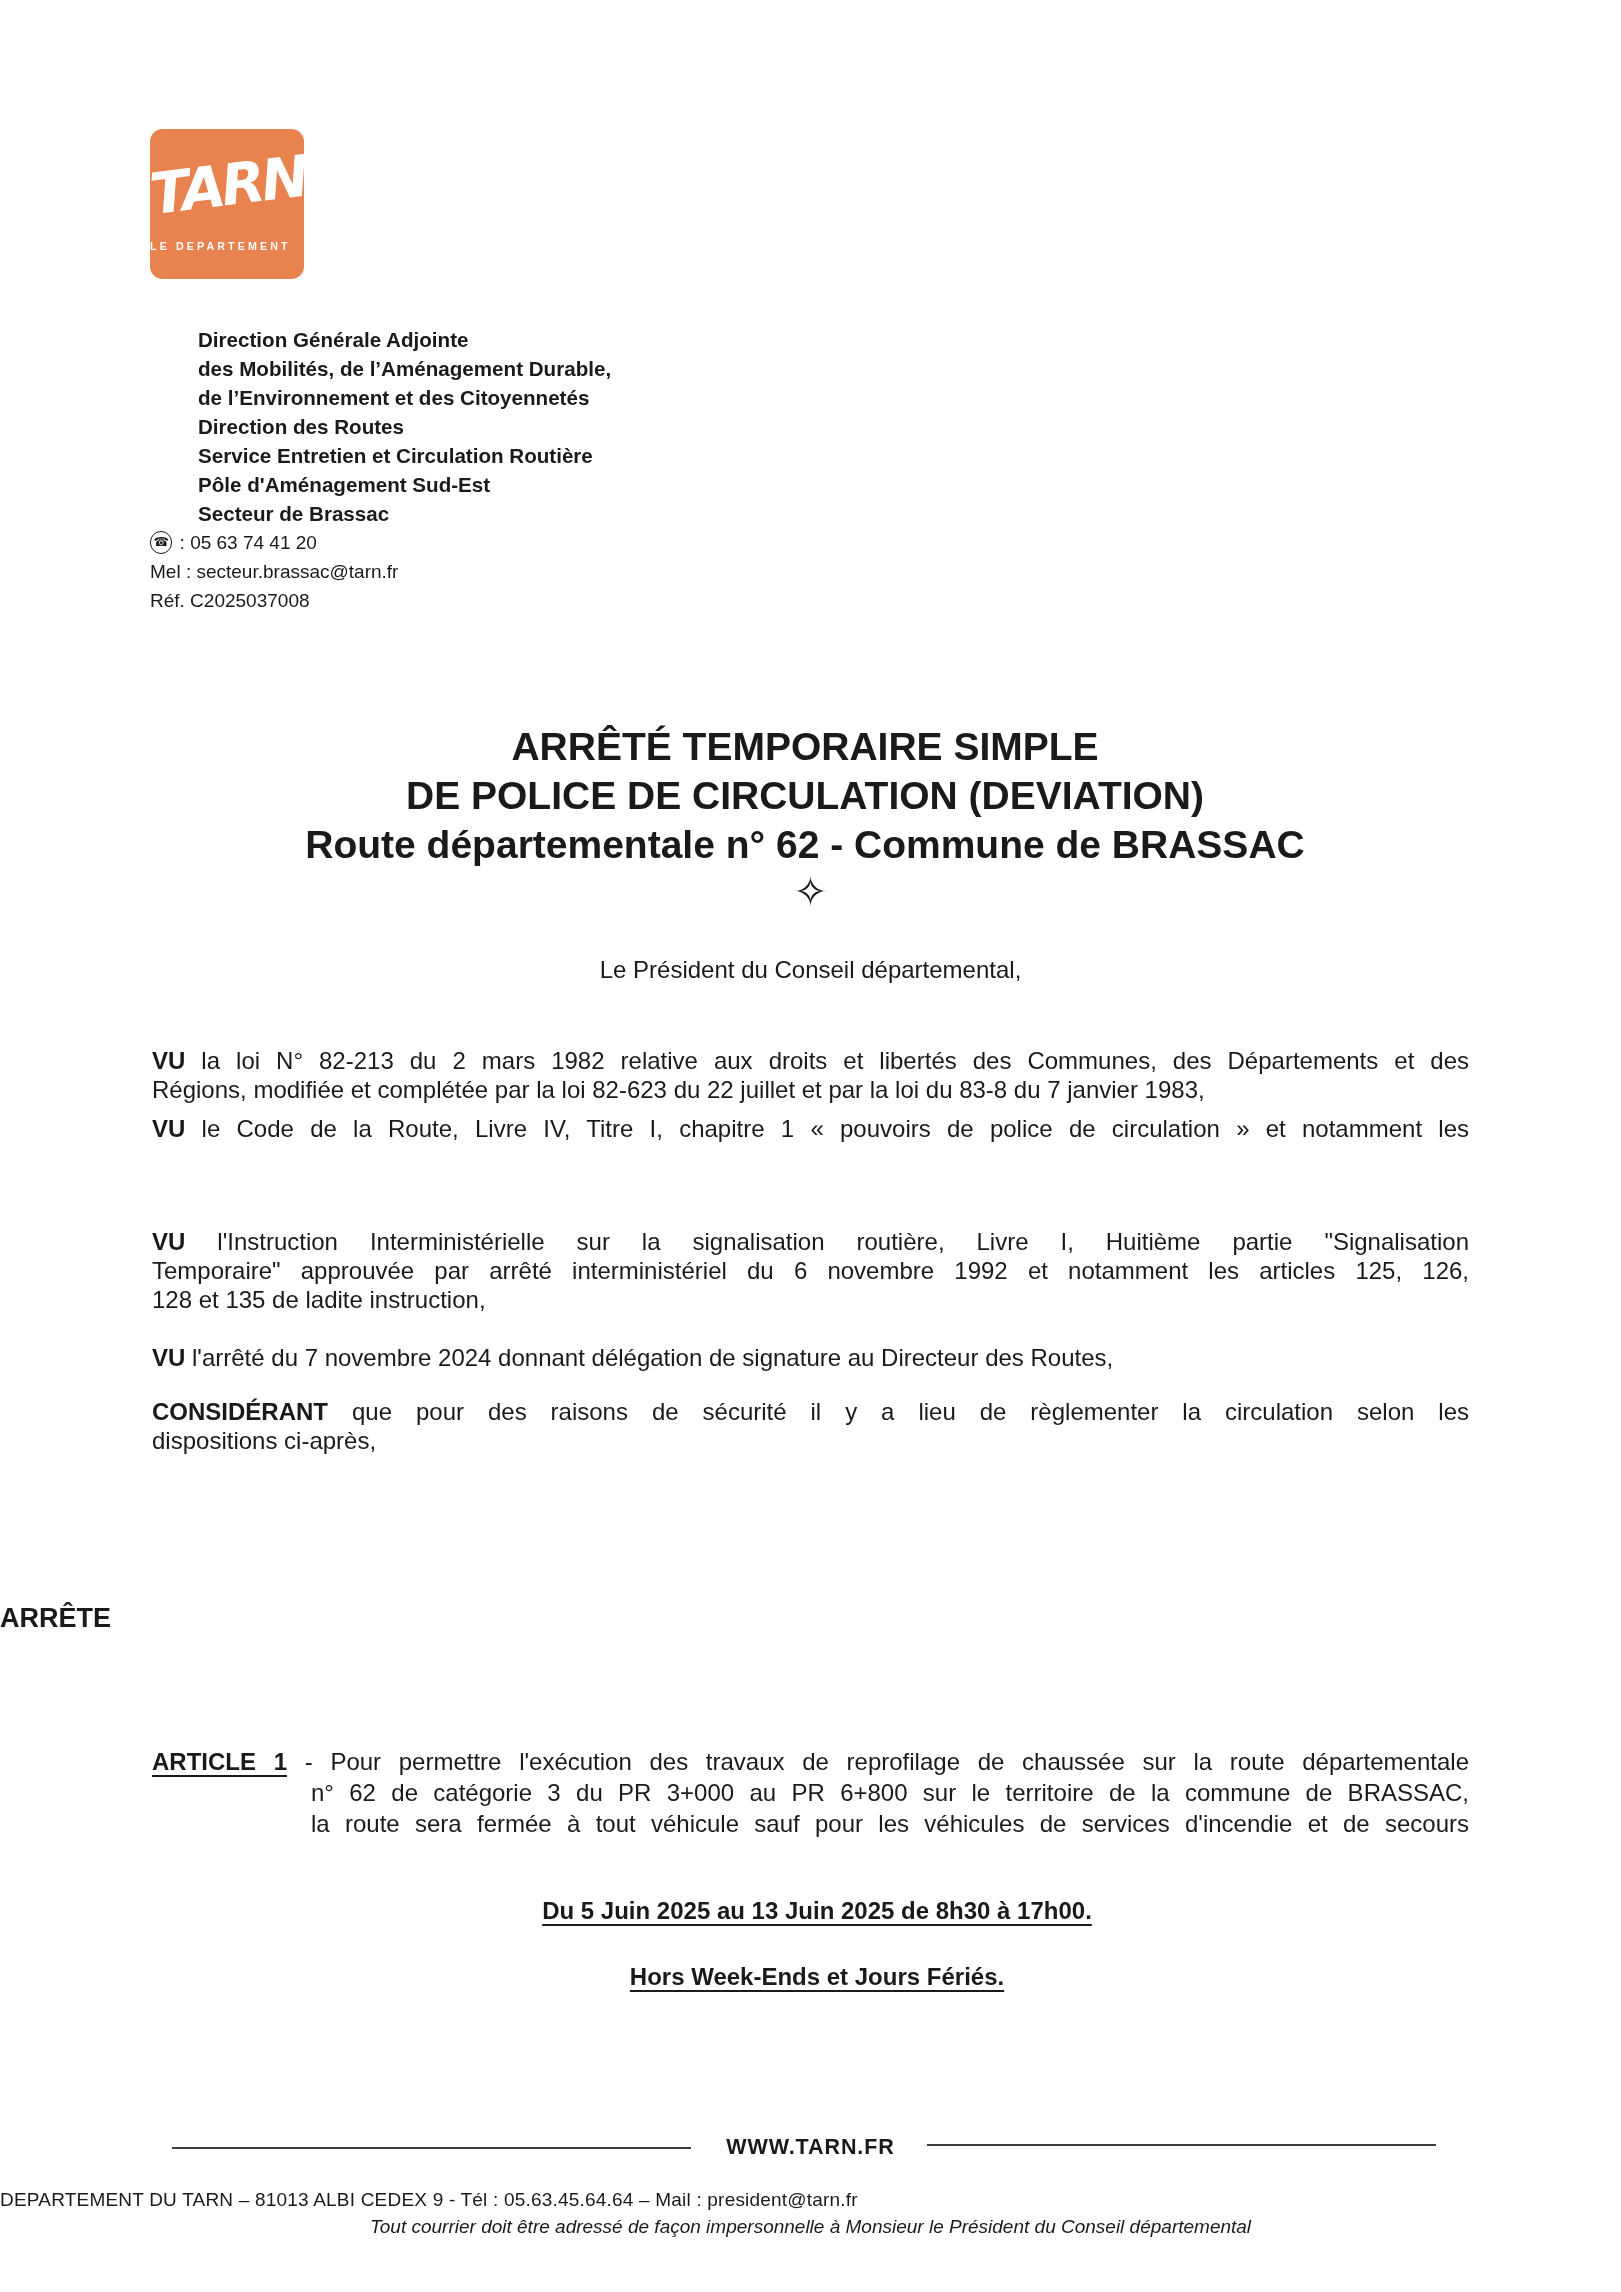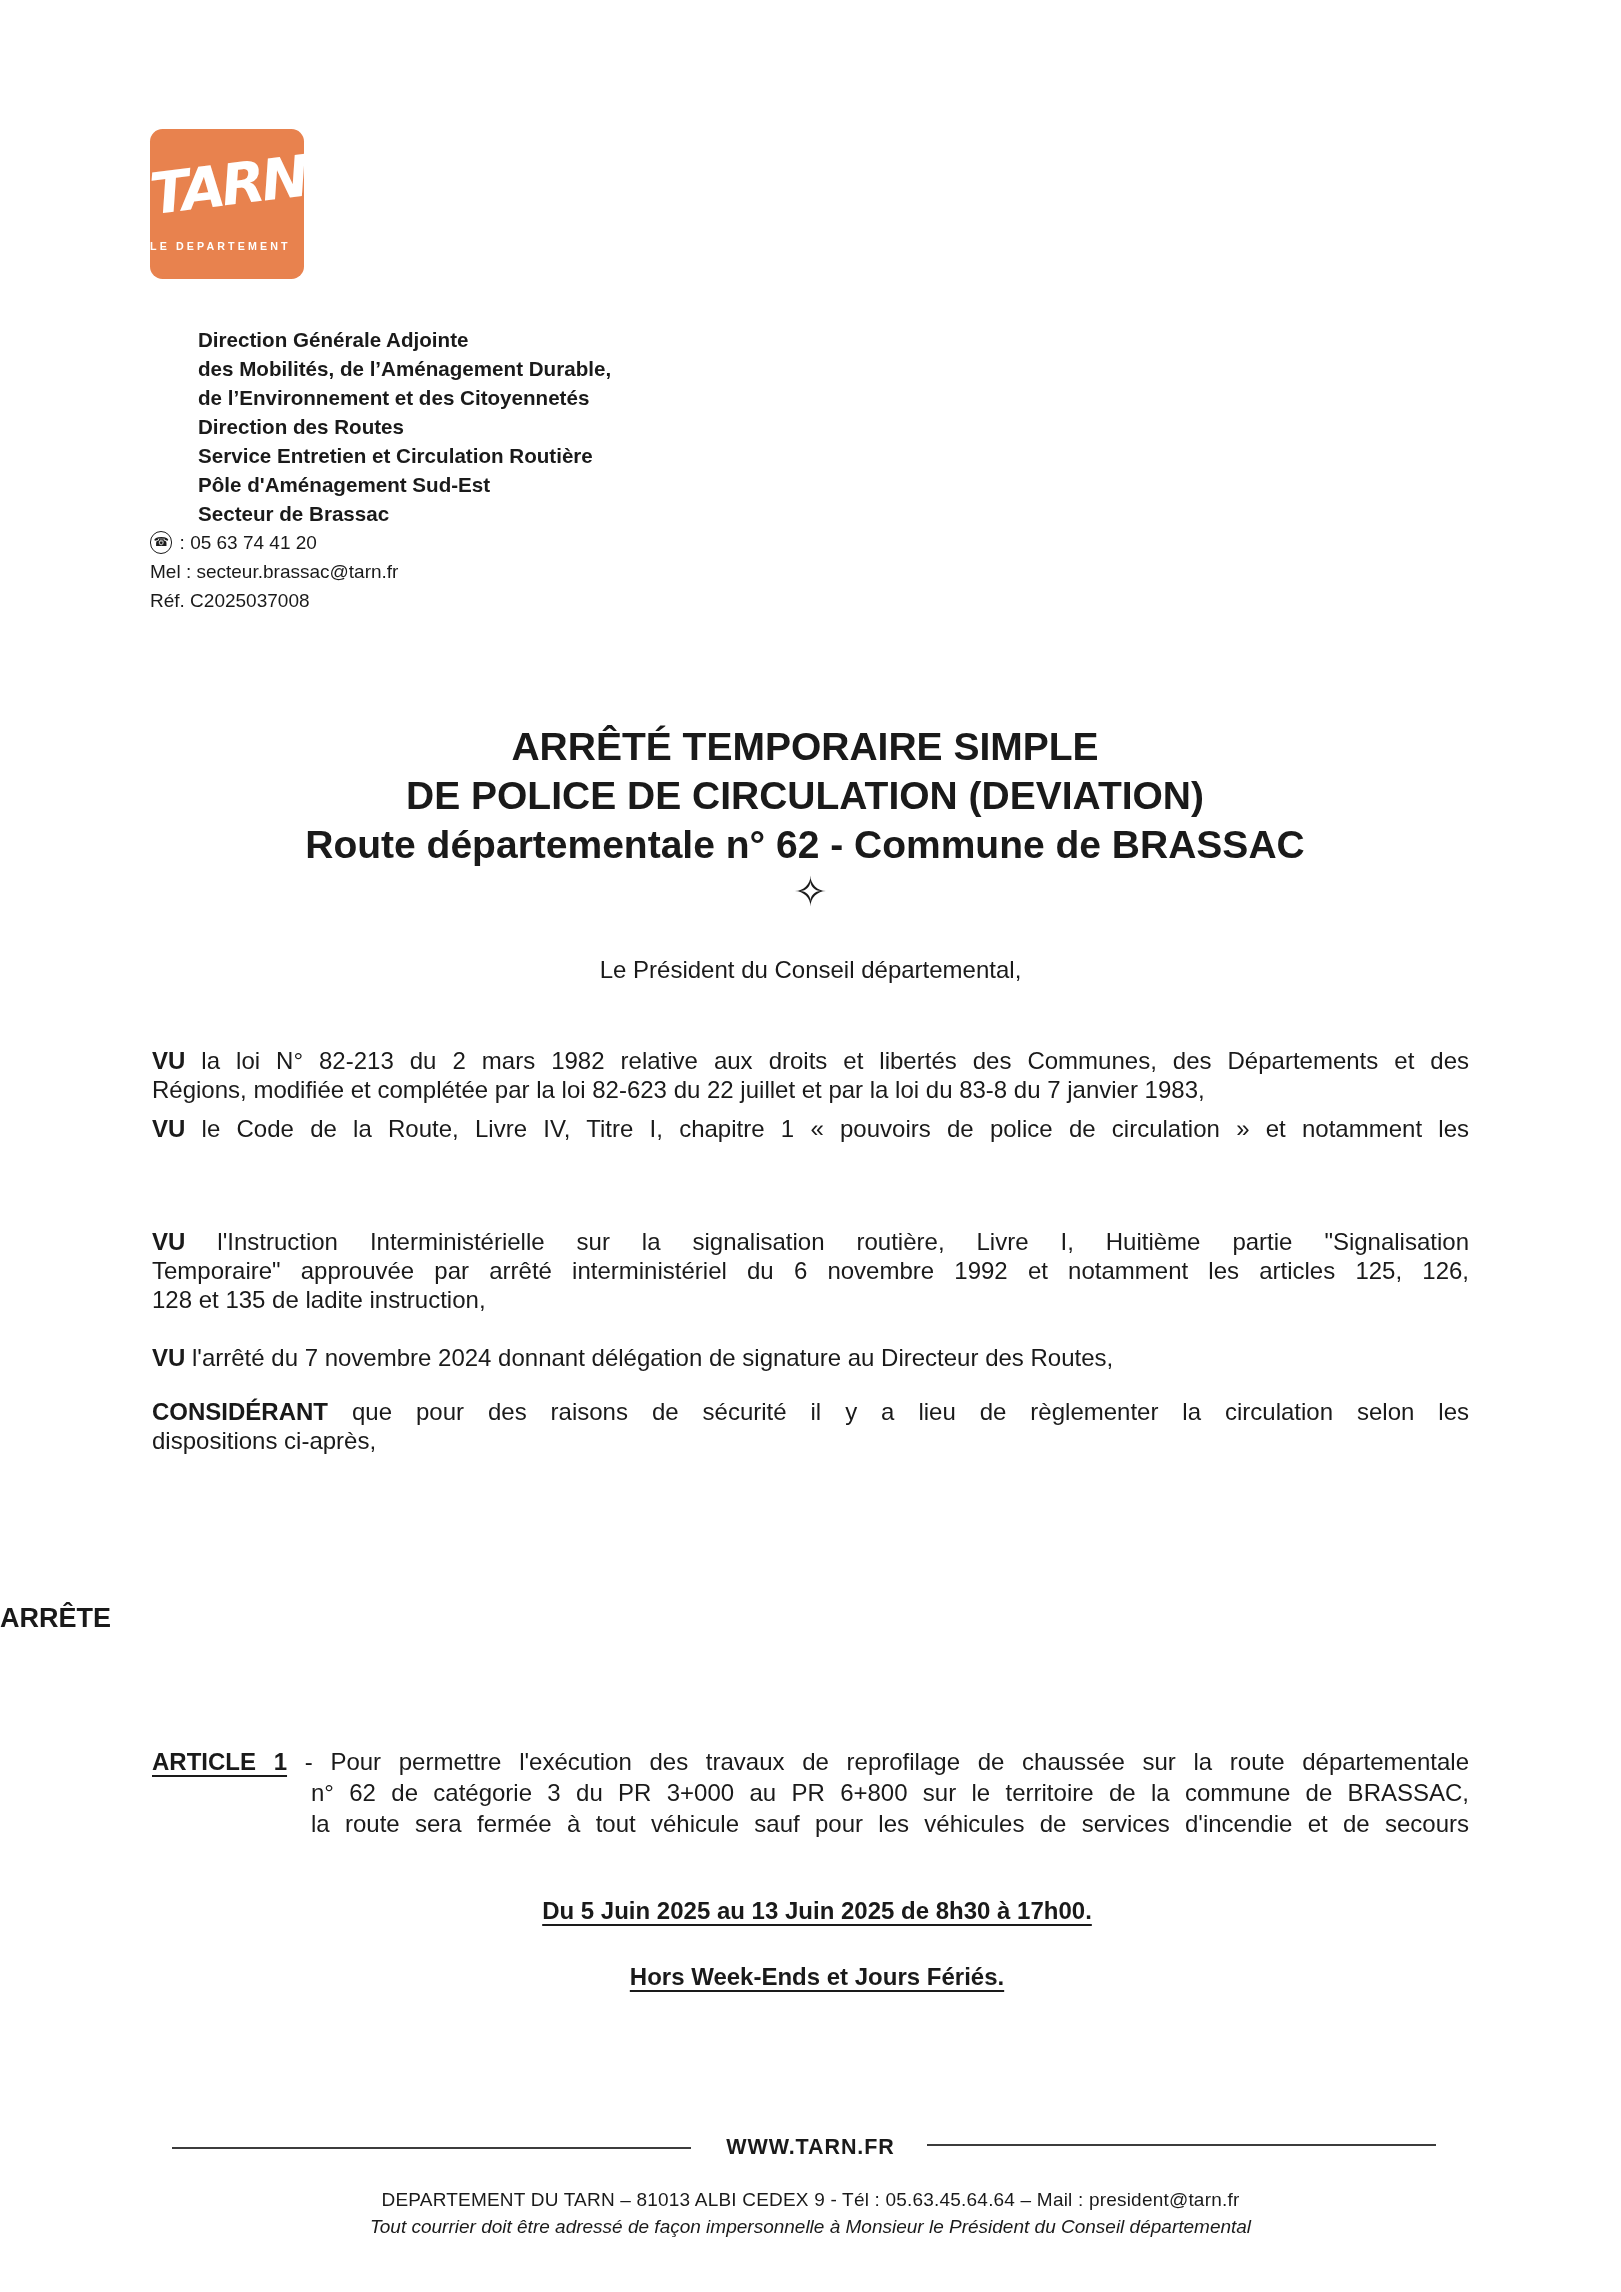--- a/index.html
+++ b/index.html
@@ -69,21 +69,21 @@
 
   .center-bold { left:0; width:1621px; text-align:center; font-weight:bold; font-size:24px;padding-left:13px; }
   .u { text-decoration:underline; text-decoration-thickness:2.2px; text-underline-offset:5.4px; }
 
   
   .rule { height:1.8px; background:#3c3c3c; }
   .rule-left  { left:172px;  top:2147px; width:519px; }
   .rule-right { left:927px; top:2144px; width:509px; }
   .footer-site { left:0; top:2135px; width:1621px; text-align:center;
                  font-weight:bold; font-size:21.5px; letter-spacing:0.9px; }
-  .footer-address { left:0; top:2189px; width:1621px; text-align:center;
+  .footer-address { left:0; top:2189px; width:1621px; text-align:left;
                     font-size:19px; letter-spacing:0.2px; }
   .footer-notice { left:0; top:2216px; width:1621px; text-align:center;
                    font-size:19px; font-style:italic; }
 </style>
 </head>
 <body>
 
 <div class="abs logo">
   <div class="logo-script">TARN</div>
   <div class="logo-sub">LE DEPARTEMENT</div>

